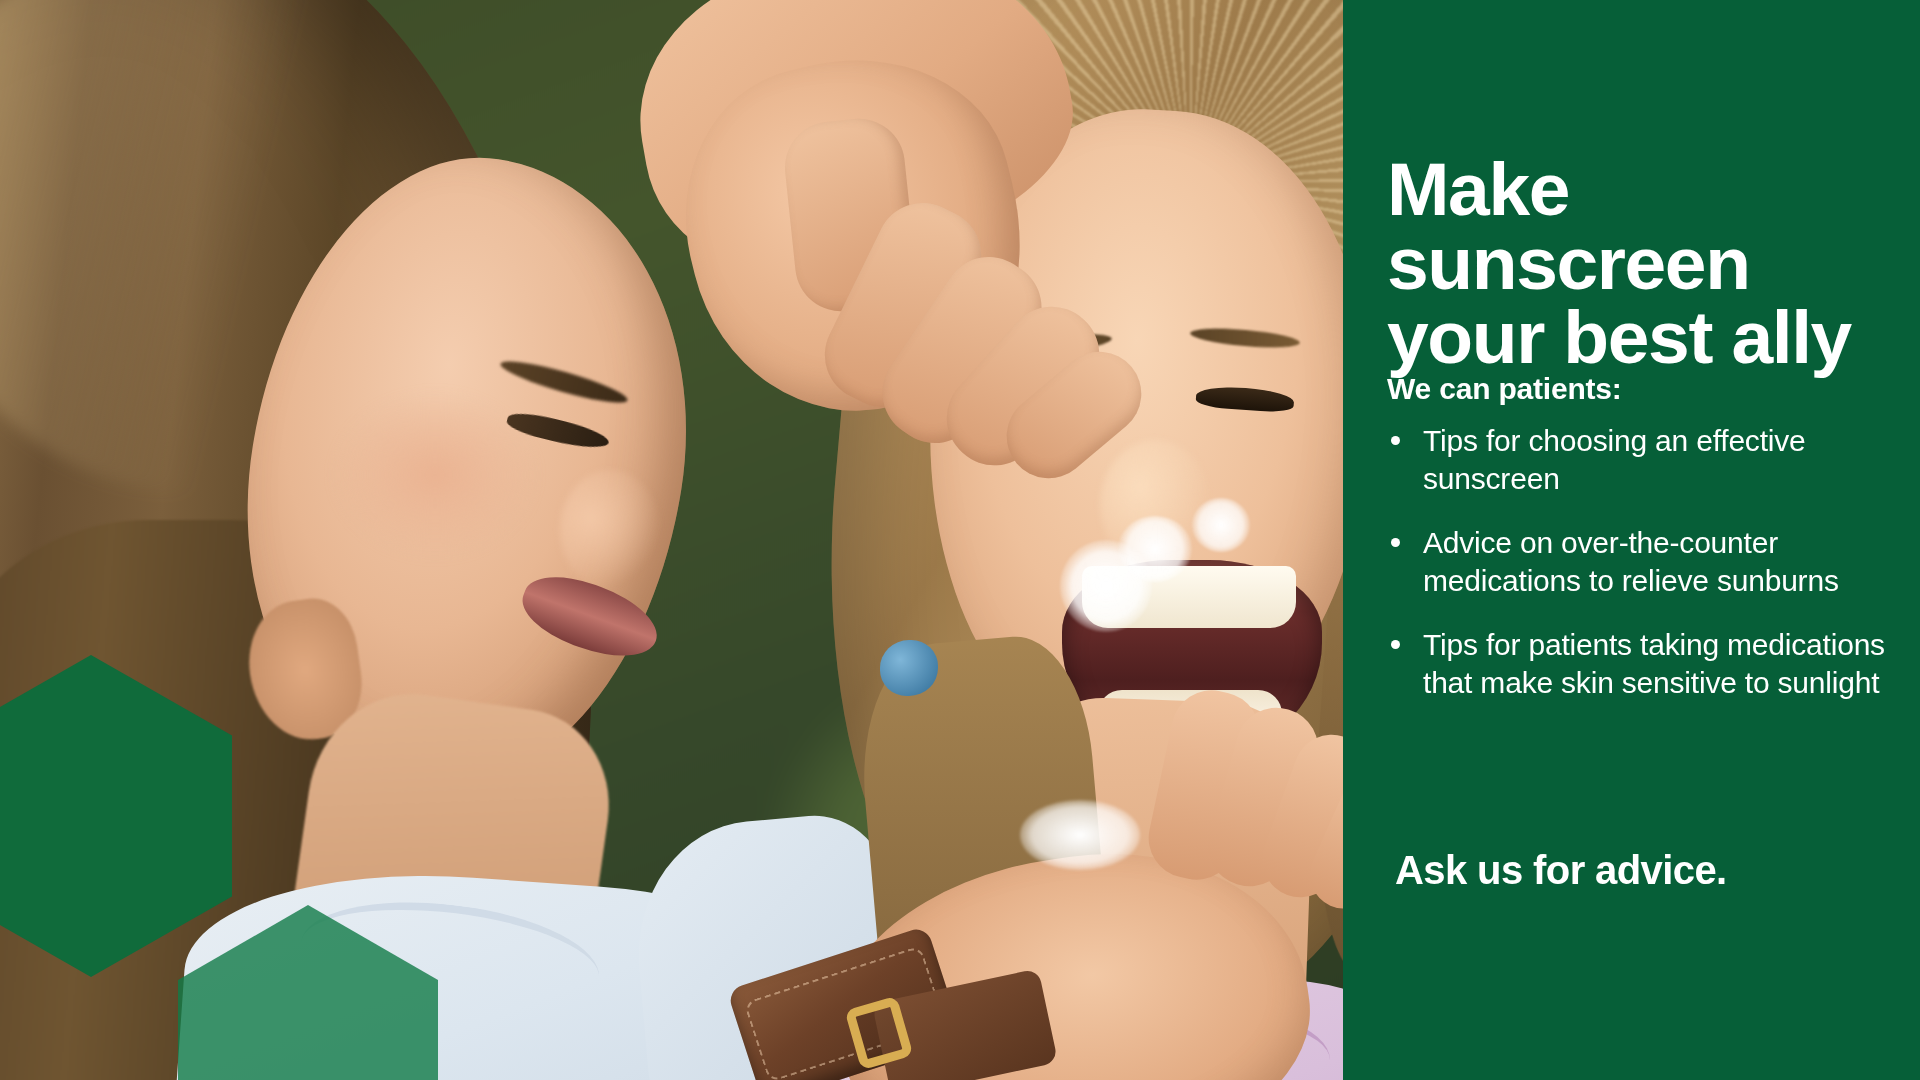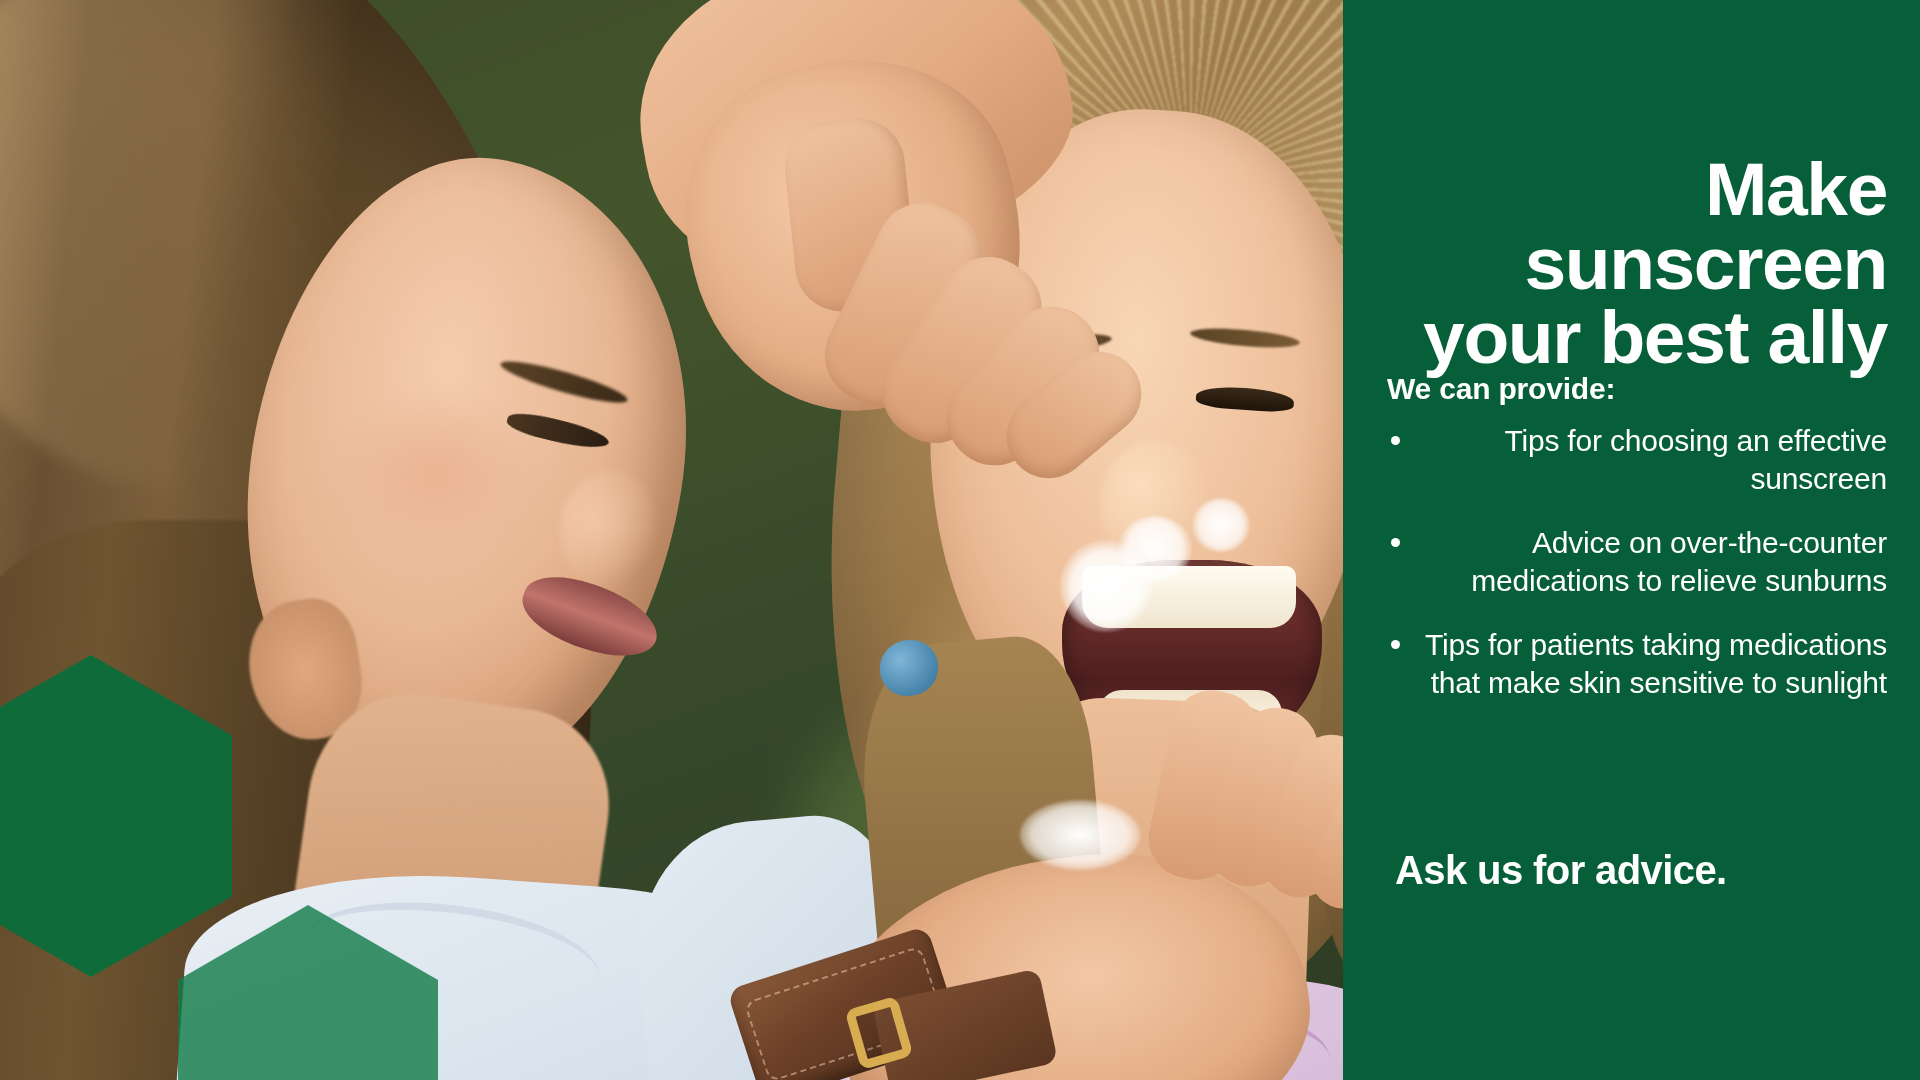--- a/index.html
+++ b/index.html
@@ -306,21 +306,20 @@
   }
   .hex-ghost{
     left:178px; top:905px; width:260px; height:300px;
     background:rgba(16,122,71,.80);
   }
 
   
   .panel{
     position:absolute; left:1343px; top:0; width:577px; height:1080px;
     background:#065F38;
-    text-align:right;
   }
   .panel-inner{
     position:absolute; left:44px; top:0; width:500px; height:1080px;
   }
   .headline{
     position:absolute; top:152px; left:0; width:500px;
     color:#ffffff; font-size:75px; line-height:74px; font-weight:bold;
     letter-spacing:-1.4px;
   }
   .subhead{
@@ -412,21 +411,21 @@
 
     <div class="hex hex-solid"></div>
     <div class="hex hex-ghost"></div>
   </div>
 
   <div class="panel">
     <div class="panel-inner">
 
       <h1 class="headline">Make sunscreen your best ally</h1>
 
-      <div class="subhead">We can provide:</div>
+      <div class="subhead">We can patients:</div>
 
       <ul class="bullets">
         <li>
           <span class="dot"></span>
           <span>Tips for choosing an effective sunscreen</span>
         </li>
         <li>
           <span class="dot"></span>
           <span>Advice on over-the-counter medications to relieve sunburns</span>
         </li>

